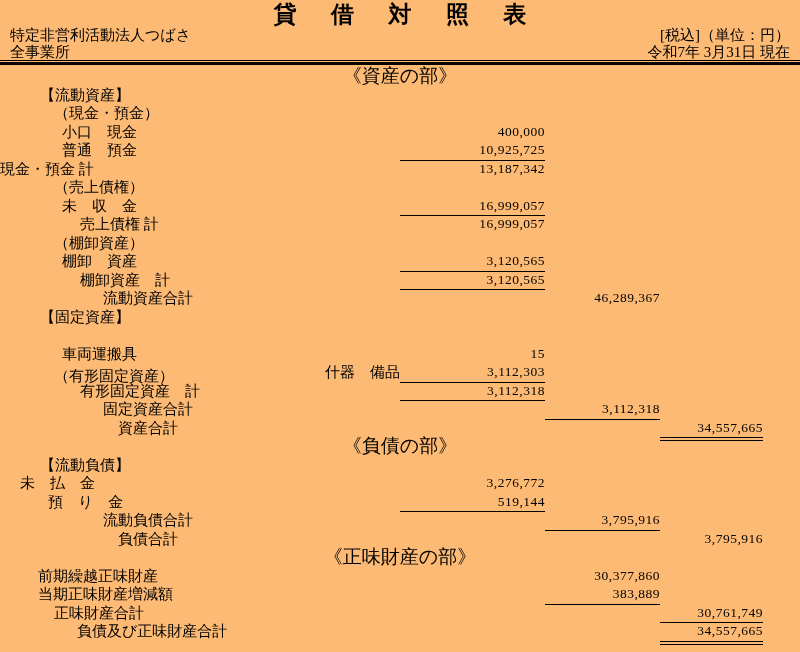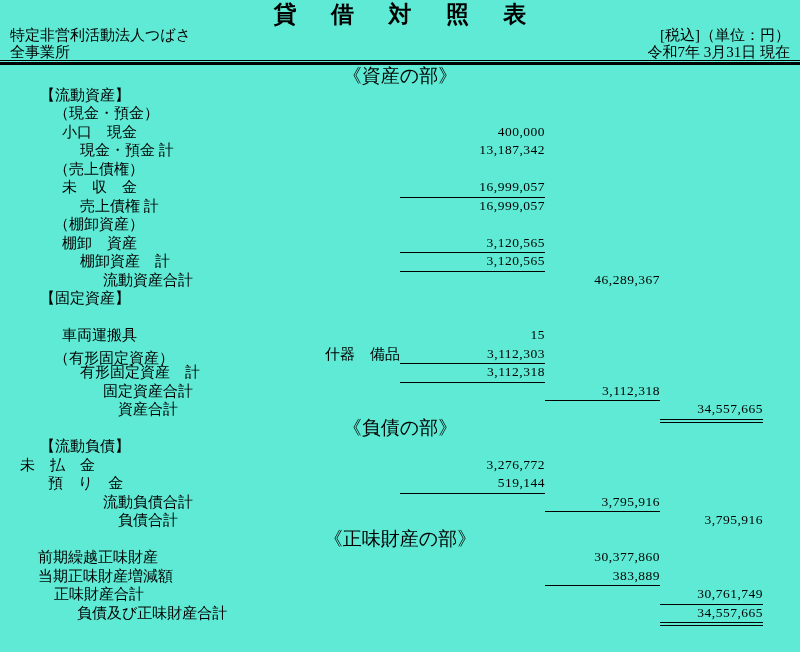--- a/index.html
+++ b/index.html
@@ -1,18 +1,18 @@
 <!DOCTYPE html>
 <html><head>
 <meta charset="utf-8">
 <style>
   * { margin:0; padding:0; box-sizing:border-box; }
   html,body { background:#ffffff; }
   .page {
-    width:800px; height:652px; background:#5eead4; color:#000000;
+    width:800px; height:652px; background:#fdba74; color:#000000;
     font-family:"Liberation Serif","DejaVu Serif",serif;
     overflow:hidden; position:relative;
   }
   .title {
     text-align:center;
     font-family:"Liberation Sans","DejaVu Sans",sans-serif;
     font-weight:bold; font-size:23px; letter-spacing:14px; padding-left:14px;
     padding-top:1px; height:27px; line-height:26px;
   }
   .hdr {
@@ -72,21 +72,27 @@
         <div class="amt"></div>
         <div class="amt"></div>
       </div>
       <div class="row">
         <div class="lbl" style="padding-left: 62px;">小口　現金</div>
         <div class="amt">400,000</div>
         <div class="amt"></div>
         <div class="amt"></div>
       </div>
       <div class="row">
-        <div class="lbl" style="padding-left: 80px;">現金・預金 計</div>
+        <div class="lbl" style="padding-left: 62px;">普通　預金</div>
+        <div class="amt u1">10,925,725</div>
+        <div class="amt"></div>
+        <div class="amt"></div>
+      </div>
+      <div class="row">
+        <div class="lbl" style="">現金・預金 計</div>
         <div class="amt">13,187,342</div>
         <div class="amt"></div>
         <div class="amt"></div>
       </div>
       <div class="row">
         <div class="lbl" style="padding-left: 54px;">（売上債権）</div>
         <div class="amt"></div>
         <div class="amt"></div>
         <div class="amt"></div>
       </div>

